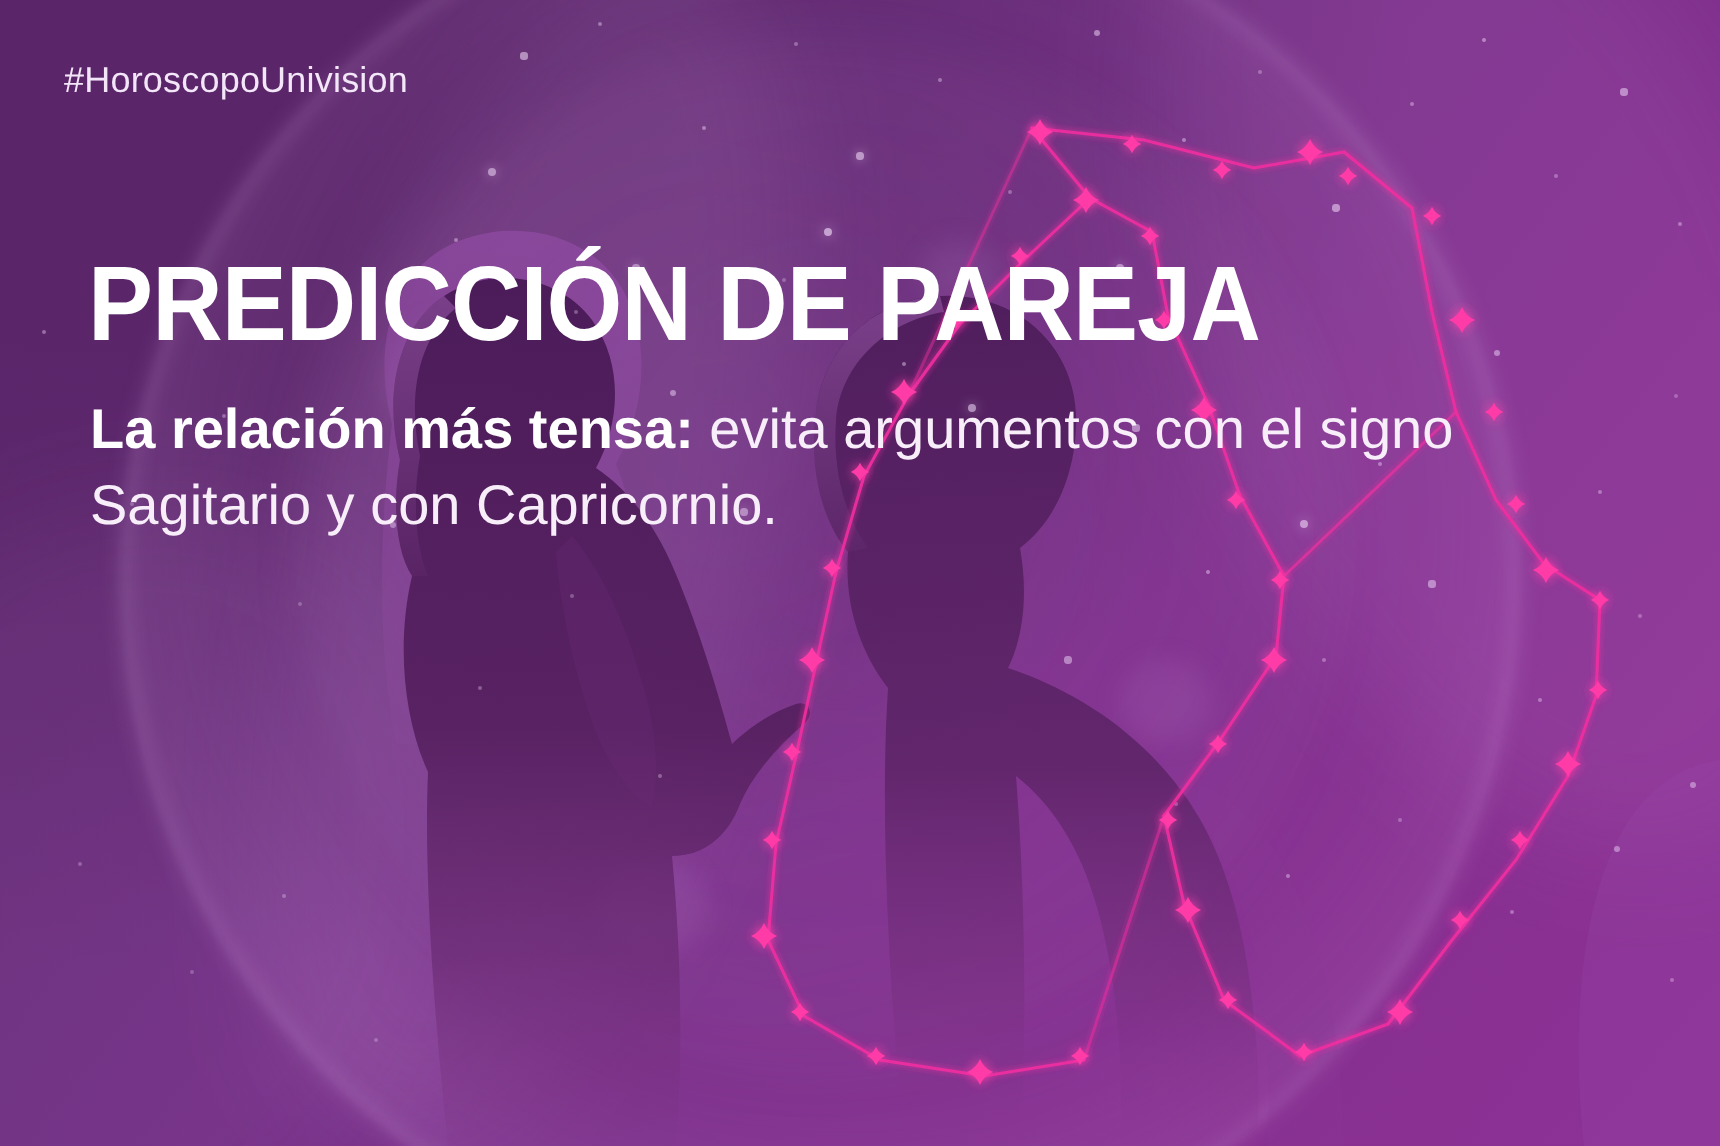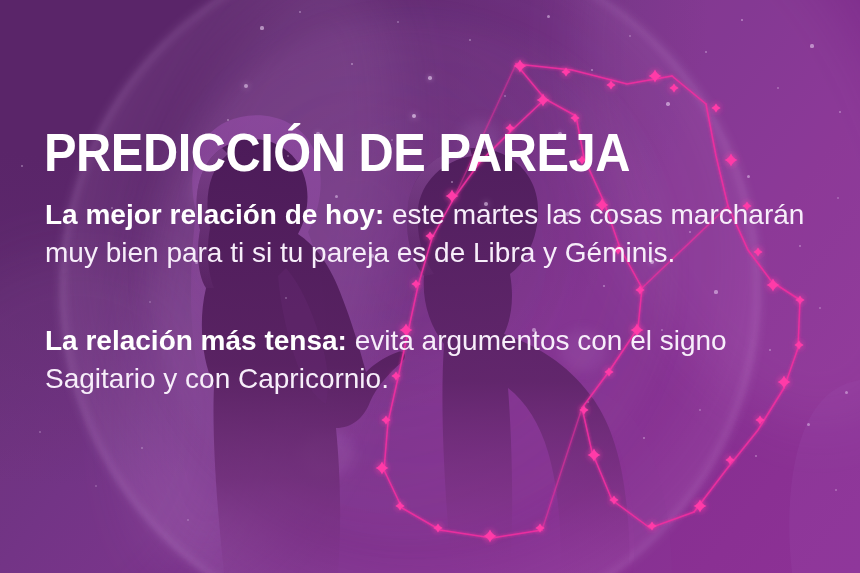--- a/index.html
+++ b/index.html
@@ -373,25 +373,23 @@
         <path d="M391.4 376 Q394.6 374.6 396 371.4 Q397.4 374.6 400.6 376 Q397.4 377.4 396 380.6 Q394.6 377.4 391.4 376 Z" fill="#ff3aa8"></path>
         <path d="M381.4 420 Q384.6 418.6 386 415.4 Q387.4 418.6 390.6 420 Q387.4 421.4 386 424.6 Q384.6 421.4 381.4 420 Z" fill="#ff3aa8"></path>
         <path d="M375.5 468 Q380.1 466.1 382 461.5 Q383.9 466.1 388.5 468 Q383.9 469.9 382 474.5 Q380.1 469.9 375.5 468 Z" fill="#ff3aa8"></path>
         <path d="M395.4 506 Q398.6 504.6 400 501.4 Q401.4 504.6 404.6 506 Q401.4 507.4 400 510.6 Q398.6 507.4 395.4 506 Z" fill="#ff3aa8"></path>
         <path d="M433.4 528 Q436.6 526.6 438 523.4 Q439.4 526.6 442.6 528 Q439.4 529.4 438 532.6 Q436.6 529.4 433.4 528 Z" fill="#ff3aa8"></path>
         <path d="M483.5 536 Q488.1 534.1 490 529.5 Q491.9 534.1 496.5 536 Q491.9 537.9 490 542.5 Q488.1 537.9 483.5 536 Z" fill="#ff3aa8"></path>
         <path d="M535.4 528 Q538.6 526.6 540 523.4 Q541.4 526.6 544.6 528 Q541.4 529.4 540 532.6 Q538.6 529.4 535.4 528 Z" fill="#ff3aa8"></path>
       </g>
   </svg>
 
+  <div class="hashtag">#HoroscopoUnivision</div>
 
   <h1 class="title">PREDICCIÓN DE PAREJA</h1>
 
   <div class="body-block">
-    <p class="para">
-      <b>La mejor relación de hoy:</b><span> este martes las cosas marcharán muy bien para ti si tu pareja es de Libra y Géminis.</span>
-    </p>
     <p class="para">
       <b>La relación más tensa:</b><span> evita argumentos con el signo Sagitario y con Capricornio.</span>
     </p>
   </div>
 
 </div>
 
 </body></html>

